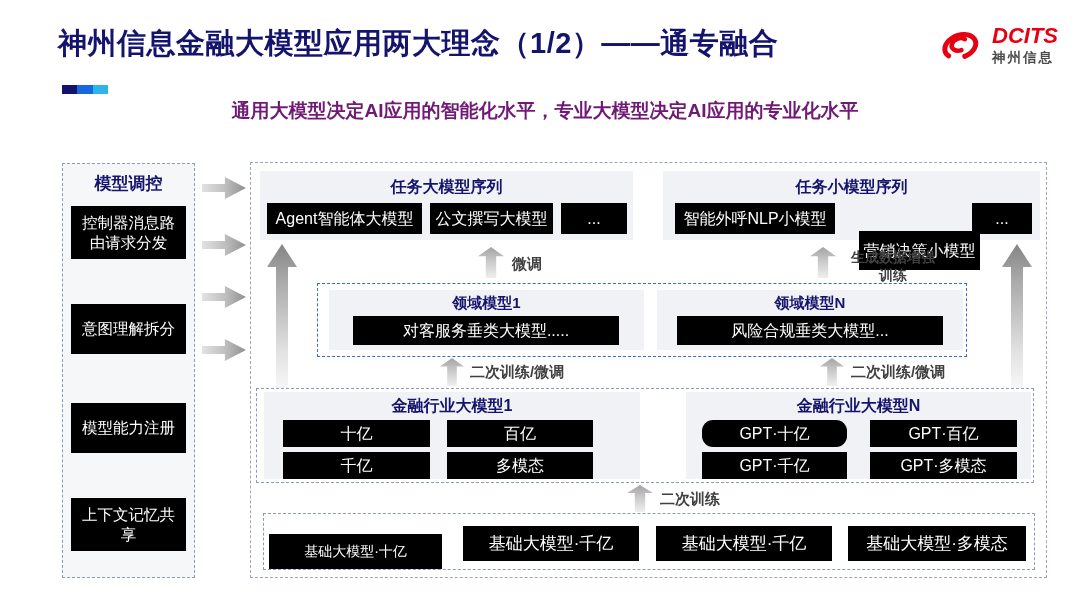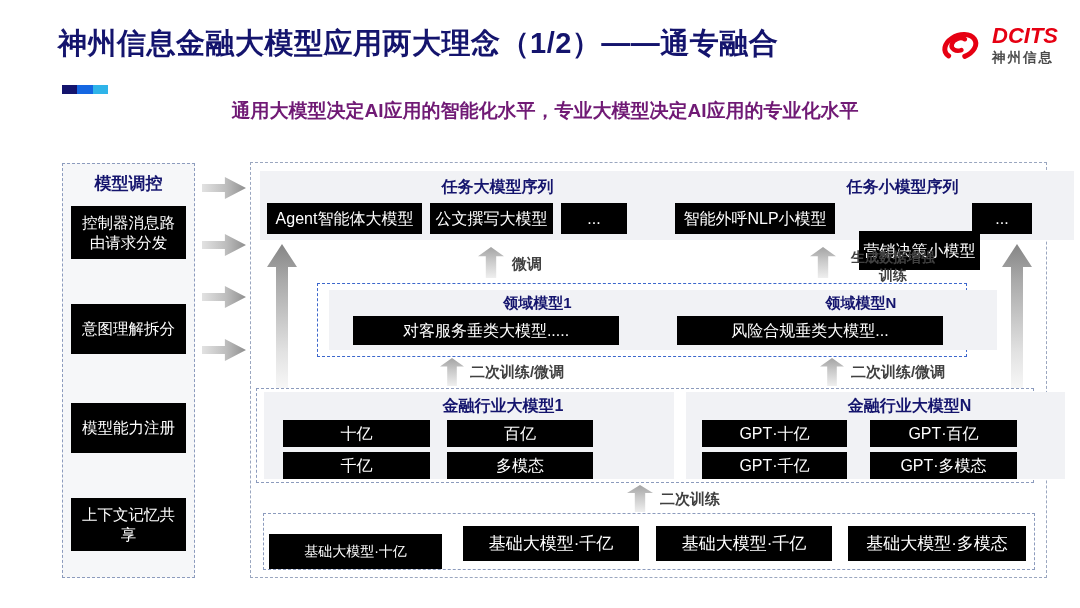--- a/index.html
+++ b/index.html
@@ -50,21 +50,21 @@
   .arrow-up-sm{
     background:linear-gradient(180deg,#a3a3a3 0%,#c9c9c9 45%,#efefef 100%);
     clip-path:polygon(50% 0,100% 30%,70% 30%,70% 100%,30% 100%,30% 30%,0 30%);
   }
   .flow-label{color:#404040;font-weight:700;font-size:15px;}
 
   .main-frame{
     left:250px;top:162px;width:797px;height:416px;
     border:1px dashed #9aa6bf;box-sizing:border-box;background:#ffffff;
   }
-  .gray-sec{background:#f1f2f5;padding-left:34px;}
+  .gray-sec{background:#f1f2f5;}
   .sec-h{width:100%;text-align:center;font-weight:800;color:#14146d;}
   .domain-frame{
     left:317px;top:283px;width:650px;height:74px;
     border:1px dashed #3c67cc;box-sizing:border-box;background:#ffffff;
   }
   .row-frame{
     border:1px dashed #8c9bbd;box-sizing:border-box;background:#ffffff;
   }
 </style>
 </head>
@@ -148,21 +148,21 @@
 <div class="abs row-frame" style="left:256px;top:388px;width:778px;height:95px;"></div>
 <div class="abs gray-sec" style="left:264px;top:392px;width:376px;height:87px;">
   <div class="abs sec-h" style="top:4px;font-size:16px;">金融行业大模型1</div>
   <div class="abs blue-box" style="left:19px;top:28px;width:147px;height:27px;font-size:16px;">十亿</div>
   <div class="abs blue-box" style="left:183px;top:28px;width:146px;height:27px;font-size:16px;">百亿</div>
   <div class="abs blue-box" style="left:19px;top:60px;width:147px;height:27px;font-size:16px;">千亿</div>
   <div class="abs blue-box" style="left:183px;top:60px;width:146px;height:27px;font-size:16px;">多模态</div>
 </div>
 <div class="abs gray-sec" style="left:686px;top:392px;width:345px;height:87px;">
   <div class="abs sec-h" style="top:4px;font-size:16px;">金融行业大模型N</div>
-  <div class="abs blue-box" style="left:16px;top:28px;width:145px;height:27px;font-size:16px;">GPT·十亿</div>
+  <div class="abs blue-box" style="left:16px;top:28px;width:145px;height:27px;font-size:16px;border-radius:11px;">GPT·十亿</div>
   <div class="abs blue-box" style="left:184px;top:28px;width:147px;height:27px;font-size:16px;">GPT·百亿</div>
   <div class="abs blue-box" style="left:16px;top:60px;width:145px;height:27px;font-size:16px;">GPT·千亿</div>
   <div class="abs blue-box" style="left:184px;top:60px;width:147px;height:27px;font-size:16px;">GPT·多模态</div>
 </div>
 
 <div class="abs arrow-up-sm" style="left:627px;top:485px;width:26px;height:27px;"></div>
 <div class="abs flow-label" style="left:660px;top:490px;">二次训练</div>
 
 <div class="abs row-frame" style="left:263px;top:513px;width:772px;height:57px;">
   <div class="abs blue-box" style="left:5px;top:12px;width:173px;height:35px;font-size:14px;margin-top:8px;">基础大模型·十亿</div>

